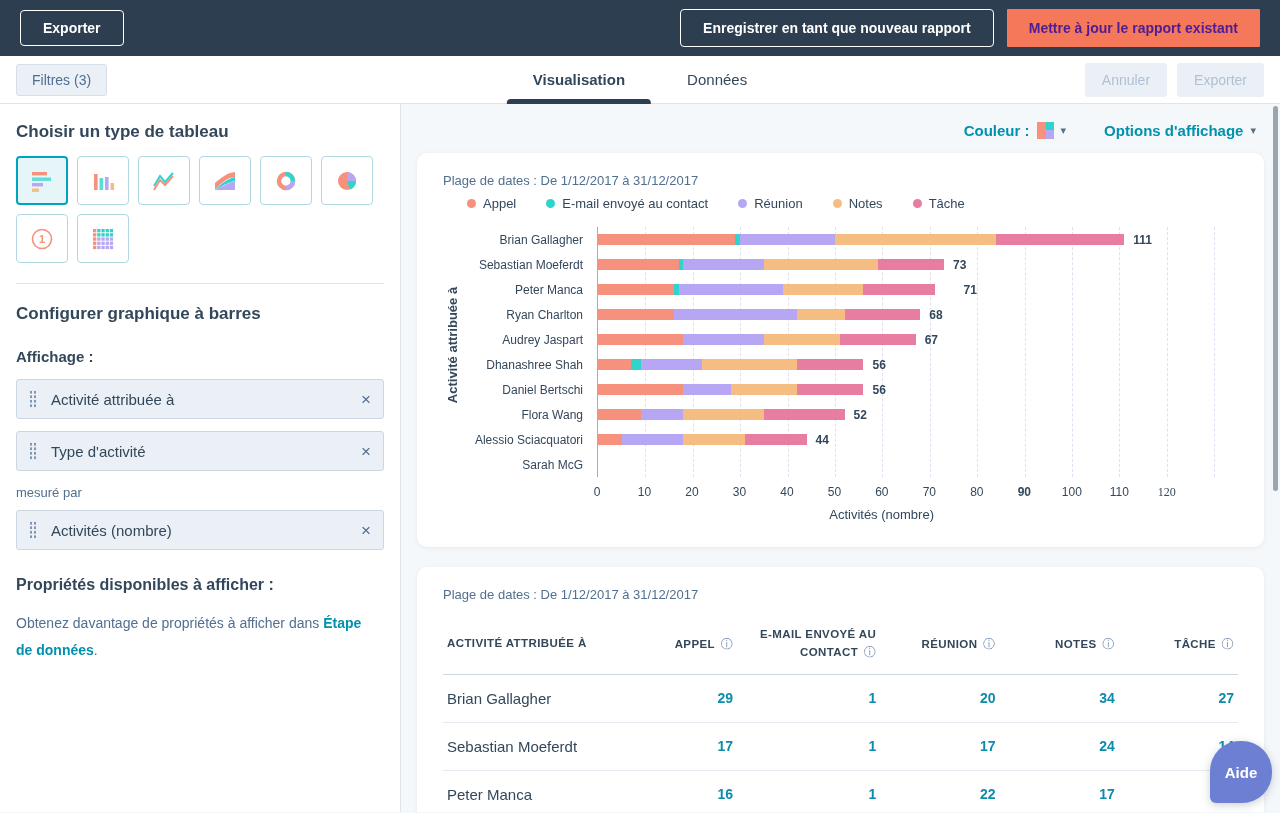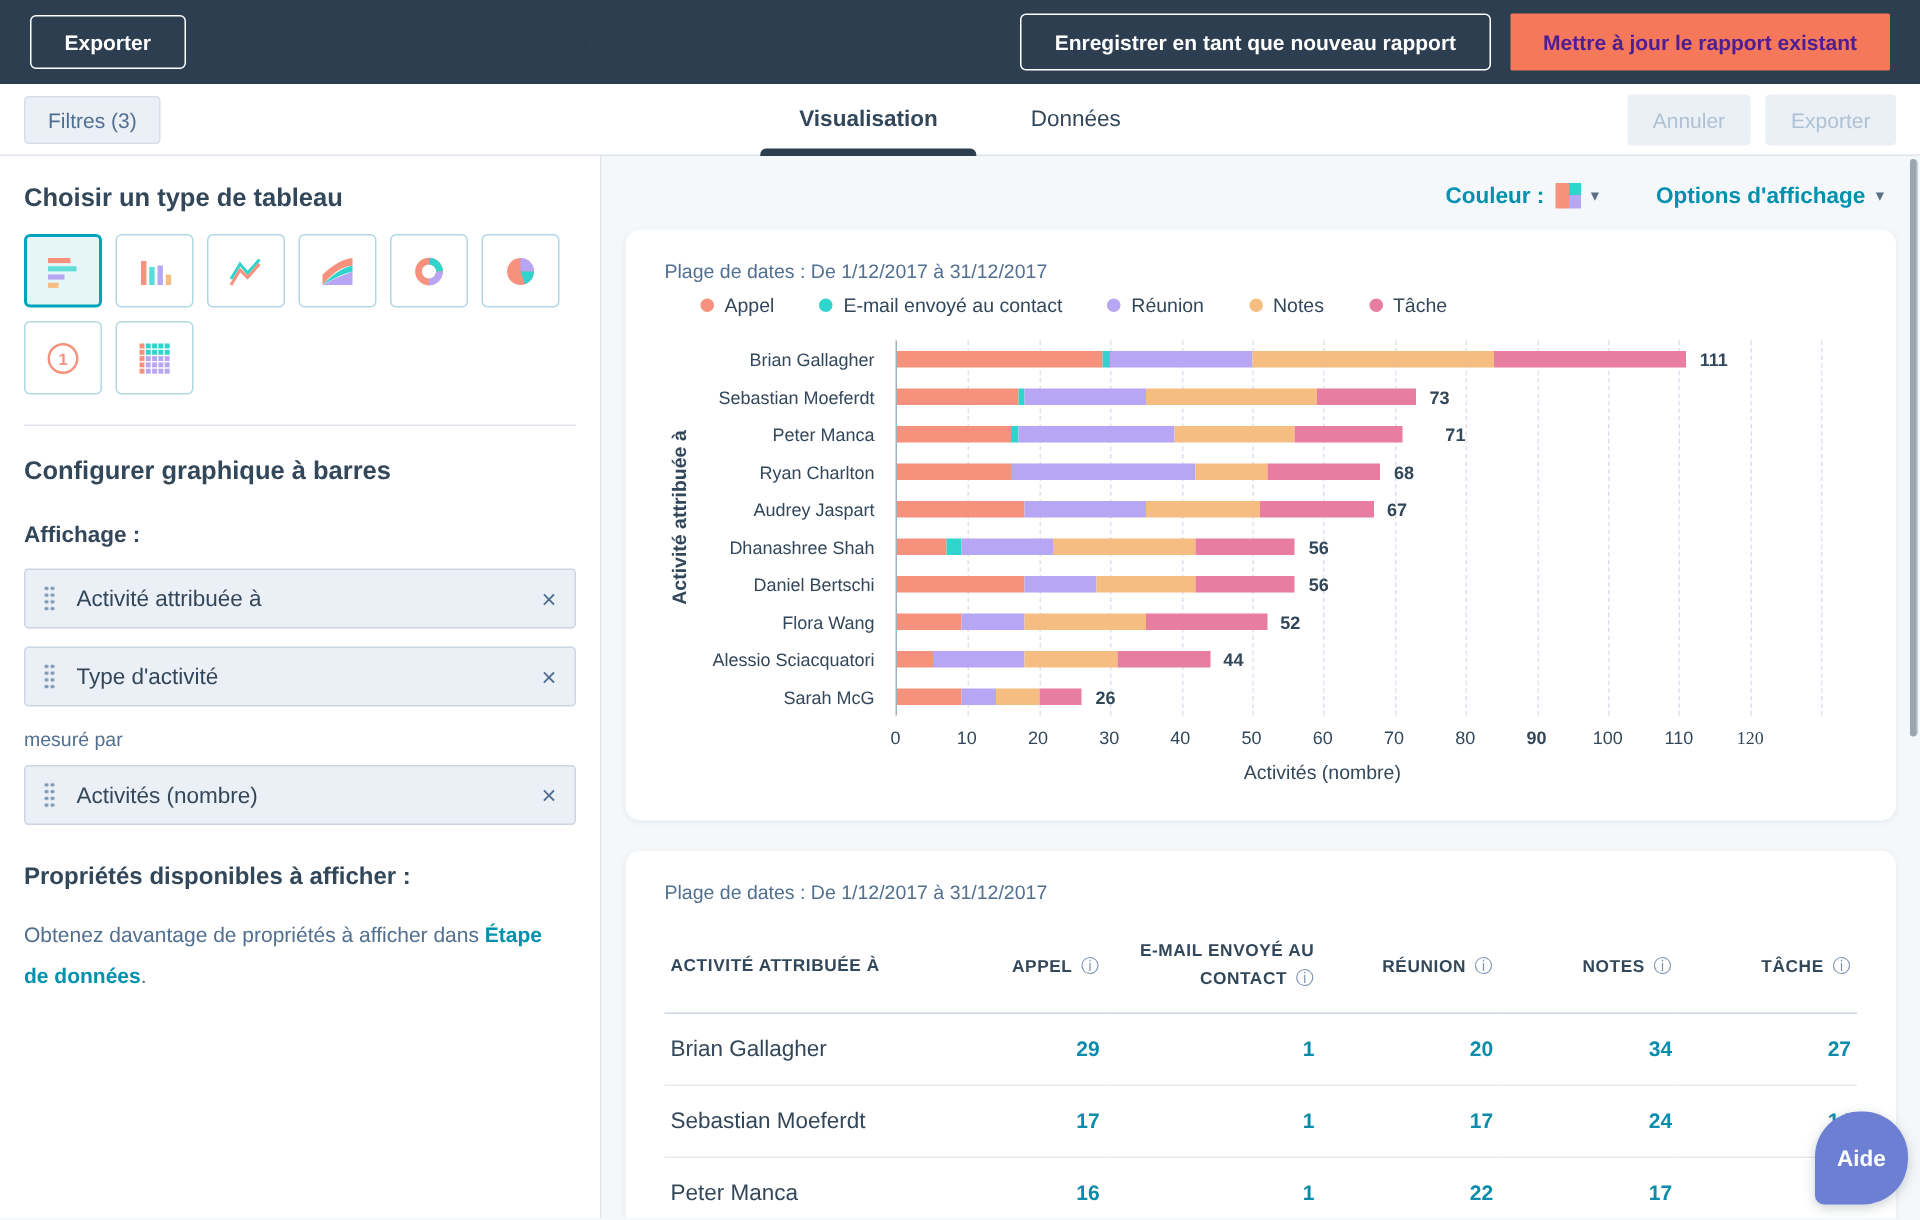--- a/index.html
+++ b/index.html
@@ -380,29 +380,20 @@
                   <div class="total" style="left: calc(38.5185% + 9px);">52</div>
                 </div>
                 <div class="bar-row">
                   <div class="track">
                     <div class="seg" style="left: 0%; width: 3.7037%; background: rgb(245, 145, 125);"></div>
                     <div class="seg" style="left: 3.7037%; width: 9.62963%; background: rgb(183, 166, 243);"></div>
                     <div class="seg" style="left: 13.3333%; width: 9.62963%; background: rgb(246, 189, 130);"></div>
                     <div class="seg" style="left: 22.963%; width: 9.62963%; background: rgb(232, 125, 162);"></div>
                   </div>
                   <div class="total" style="left: calc(32.5926% + 9px);">44</div>
-                </div>
-                <div class="bar-row">
-                  <div class="track">
-                    <div class="seg" style="left: 0%; width: 6.66667%; background: rgb(245, 145, 125);"></div>
-                    <div class="seg" style="left: 6.66667%; width: 3.7037%; background: rgb(183, 166, 243);"></div>
-                    <div class="seg" style="left: 10.3704%; width: 4.44444%; background: rgb(246, 189, 130);"></div>
-                    <div class="seg" style="left: 14.8148%; width: 4.44444%; background: rgb(232, 125, 162);"></div>
-                  </div>
-                  <div class="total" style="left: calc(19.2593% + 9px);">26</div>
                 </div>
               </div>
             <div class="ticks" id="ticks">
                 <span class="tick" style="left: 0%;">0</span>
                 <span class="tick" style="left: 7.40741%;">10</span>
                 <span class="tick" style="left: 14.8148%;">20</span>
                 <span class="tick" style="left: 22.2222%;">30</span>
                 <span class="tick" style="left: 29.6296%;">40</span>
                 <span class="tick" style="left: 37.037%;">50</span>
                 <span class="tick" style="left: 44.4444%; text-align: right;">60</span>

